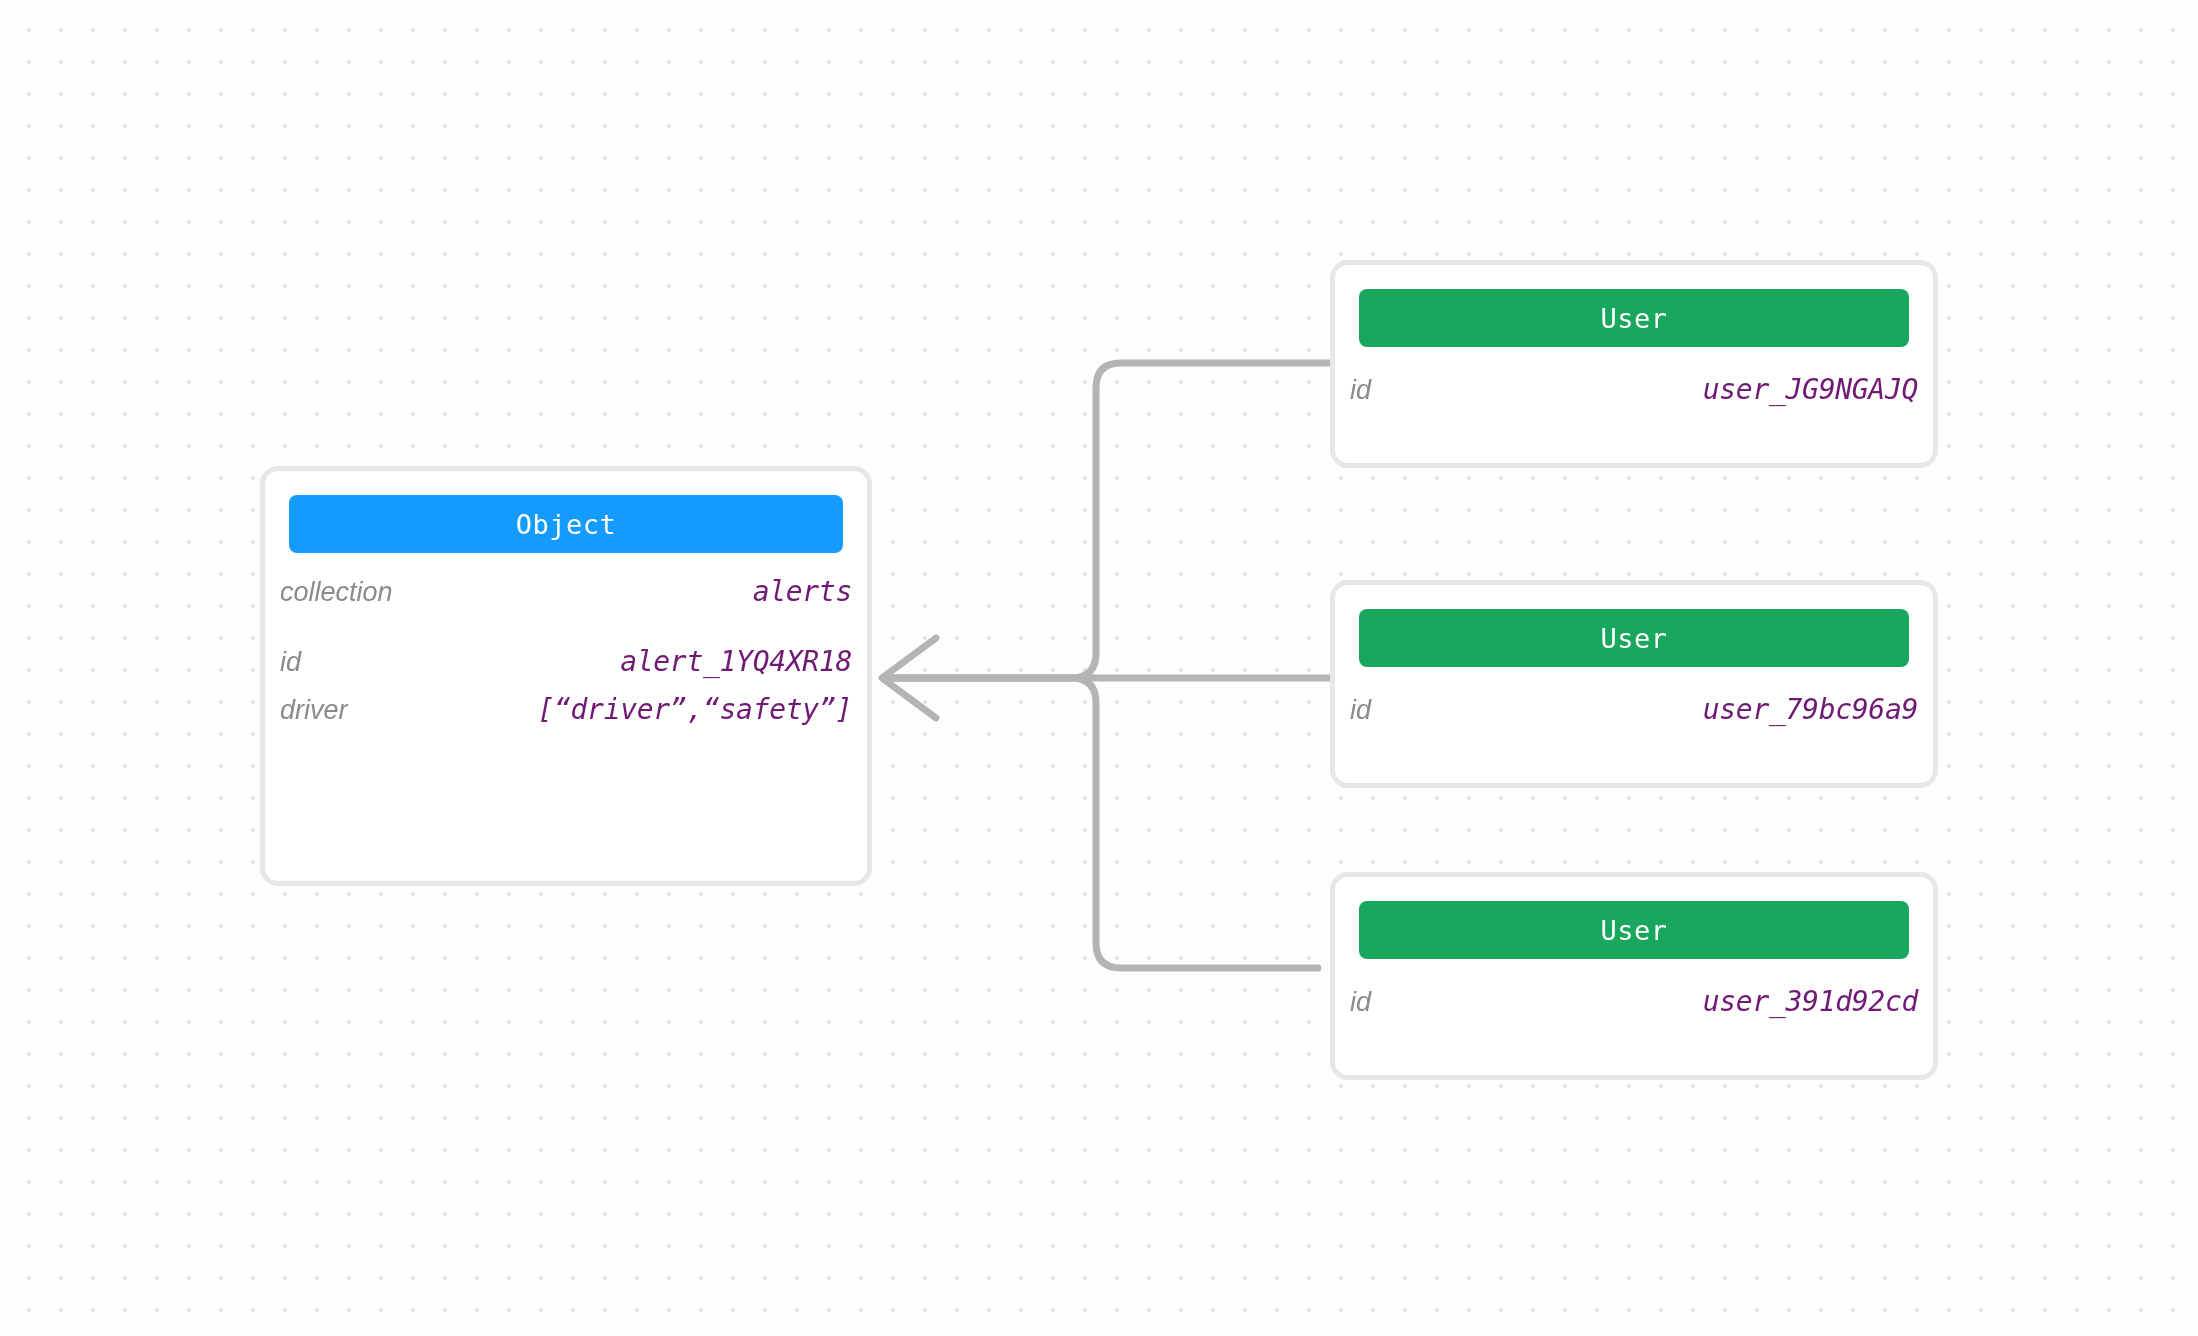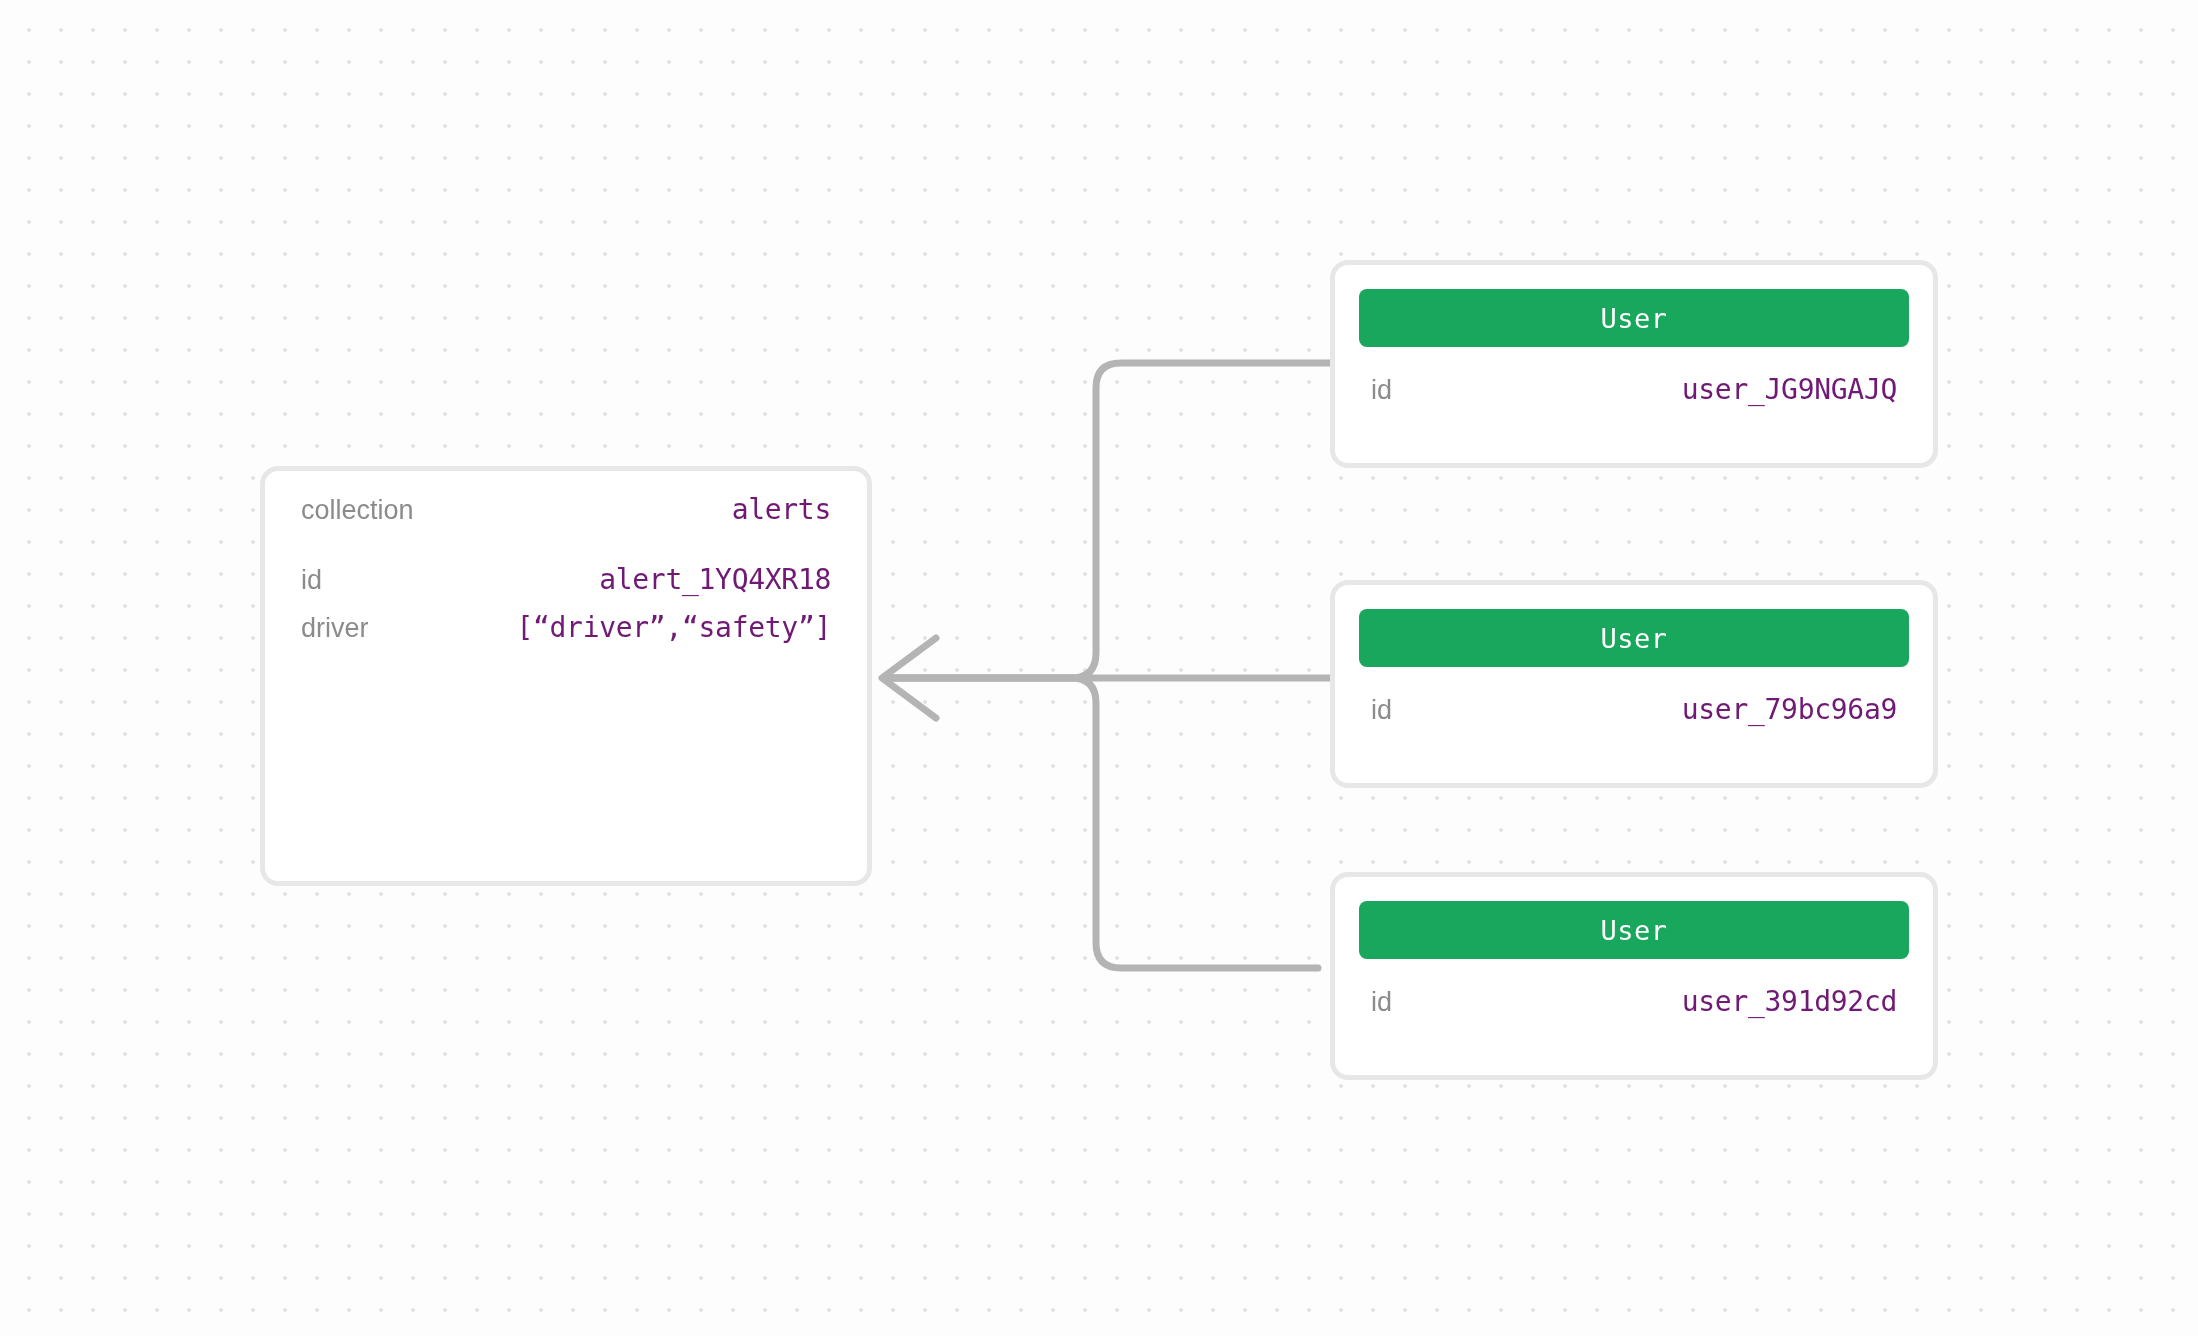--- a/index.html
+++ b/index.html
@@ -53,21 +53,22 @@
     color: #ffffff;
     font-family: "DejaVu Sans Mono", monospace;
     font-size: 27px;
     letter-spacing: 0.5px;
   }
 
   .card-header.blue  { background: #139cfd; }
   .card-header.green { background: #18a75c; }
 
   .rows {
-    padding: 0 36px;
+    padding: 0 15px;
+    font-style: italic;
   }
 
   .row {
     display: flex;
     align-items: baseline;
     justify-content: space-between;
     white-space: nowrap;
   }
 
   .row .k {
@@ -119,20 +120,21 @@
 
       <path d="M 1332 678 L 886 678"></path>
 
       <path d="M 1318 968 L 1121 968 Q 1096 968 1096 943 L 1096 703 Q 1096 678 1071 678 L 886 678"></path>
 
       <path d="M 936 638 L 882 678 L 936 718"></path>
     </g>
   </svg>
 
   <div class="card" id="object-card">
+    <div class="card-header blue">Object</div>
     <div class="rows">
       <div class="row">
         <span class="k">collection</span>
         <span class="v">alerts</span>
       </div>
       <div class="group-gap"></div>
       <div class="row">
         <span class="k">id</span>
         <span class="v">alert_1YQ4XR18</span>
       </div>

